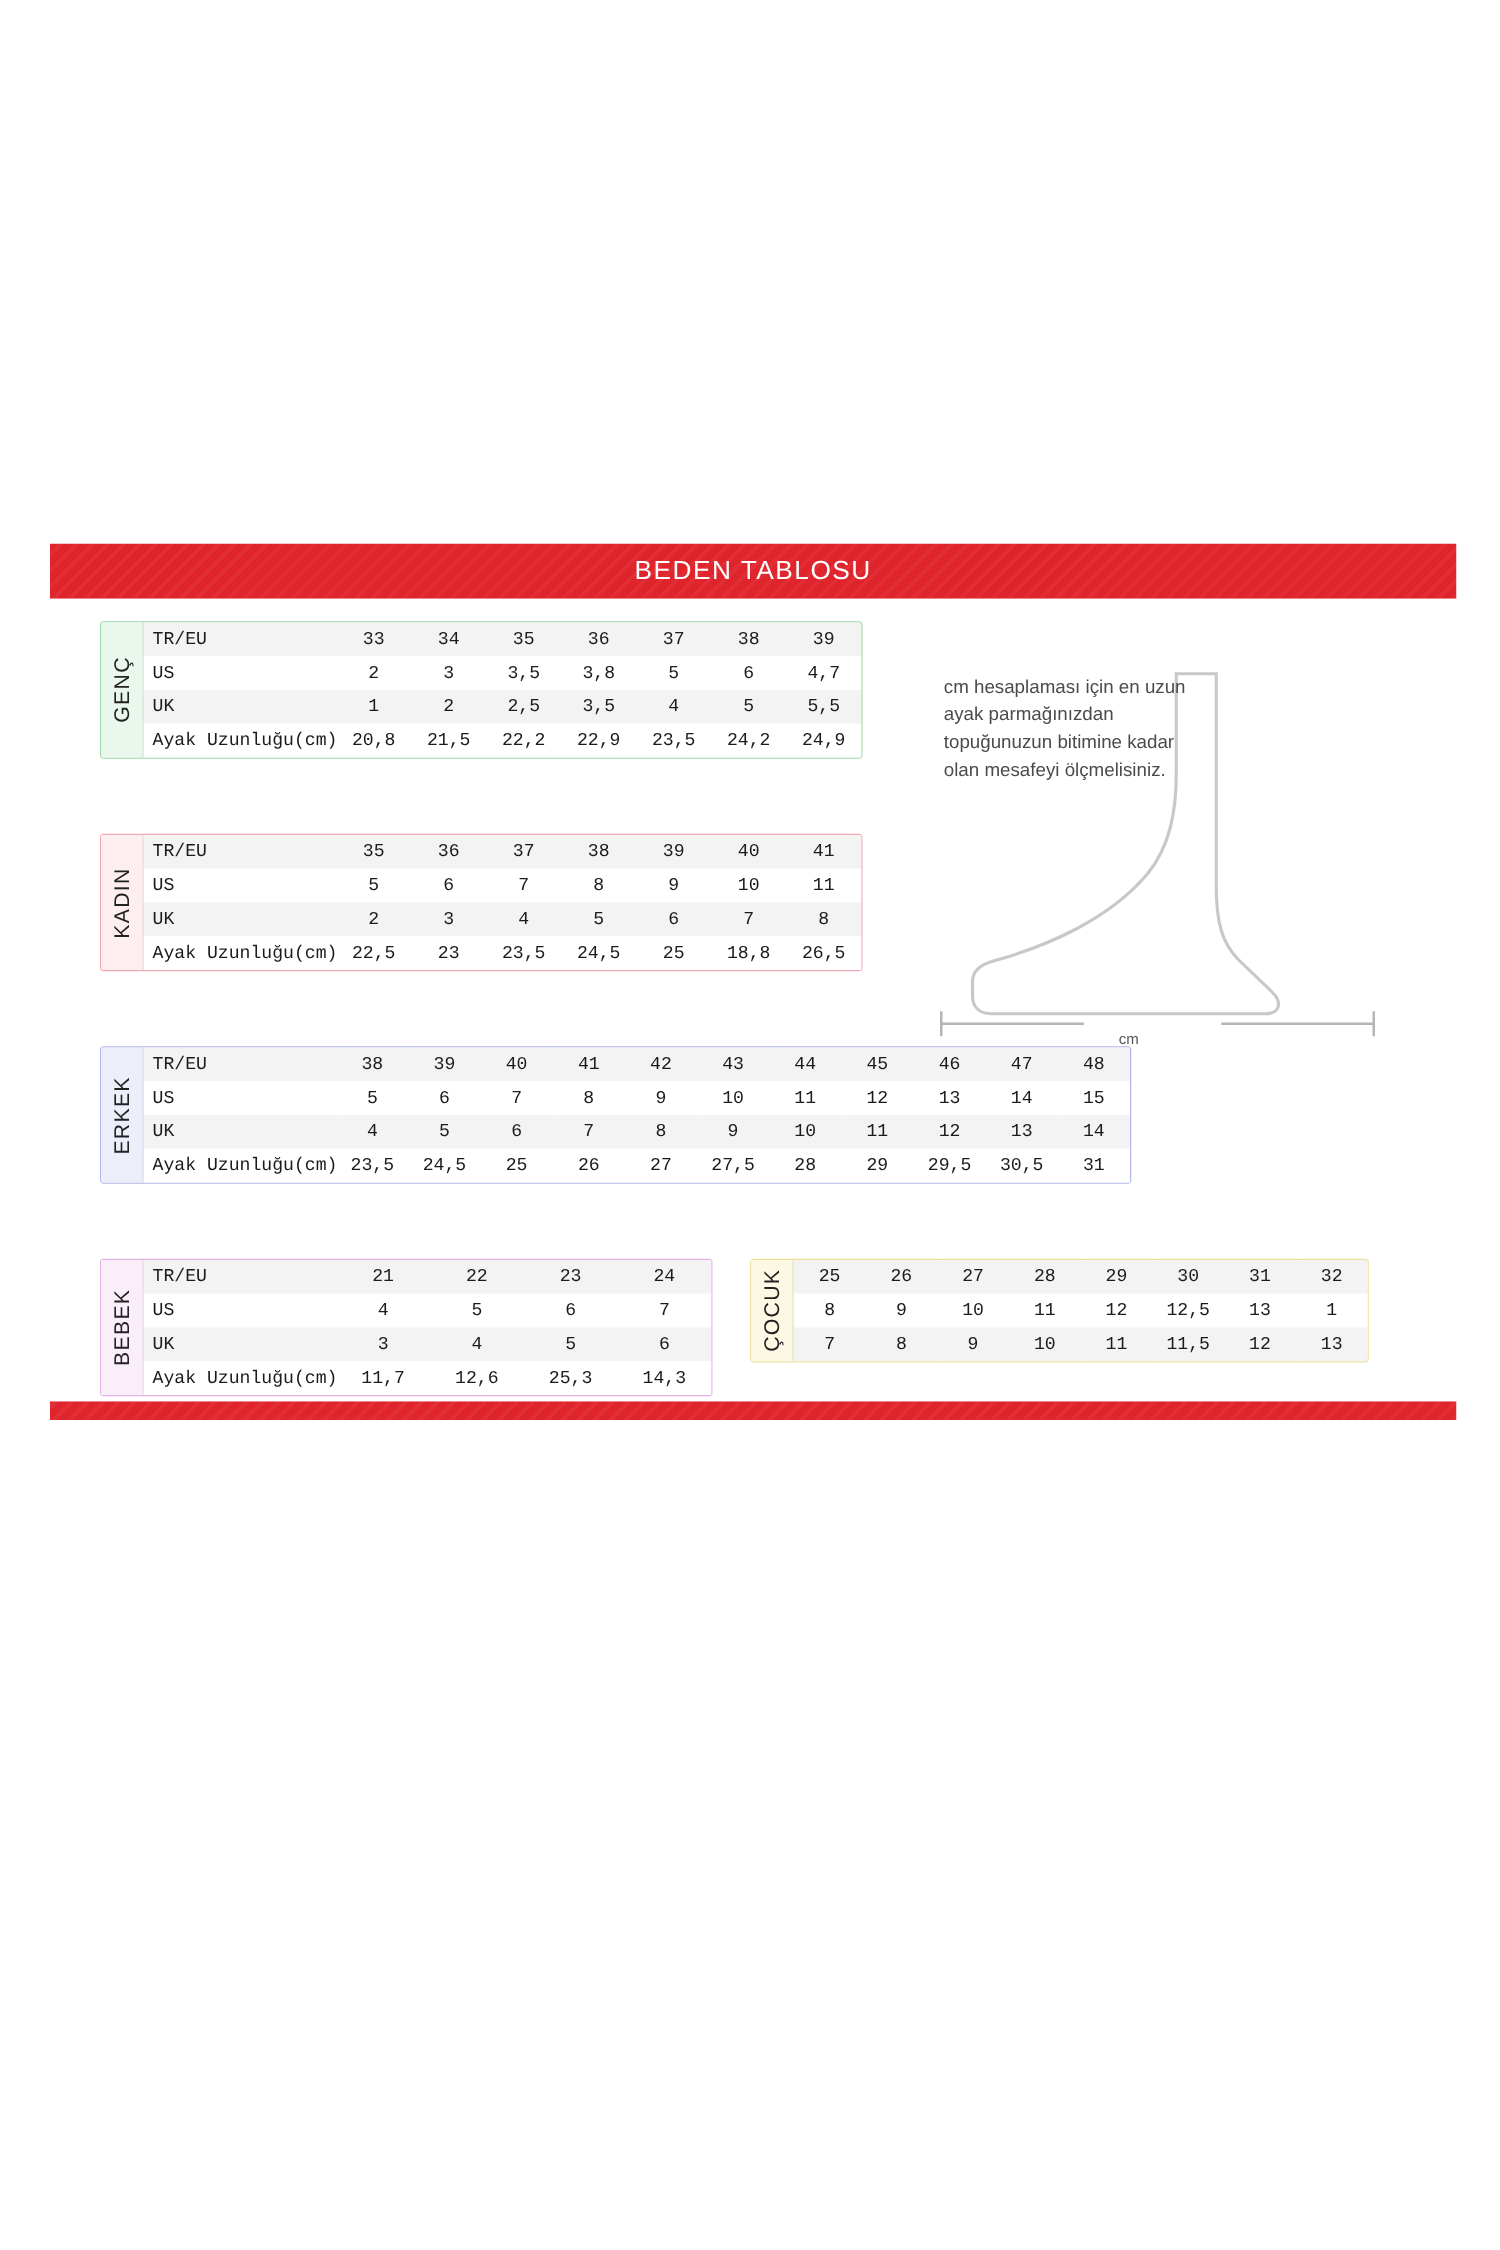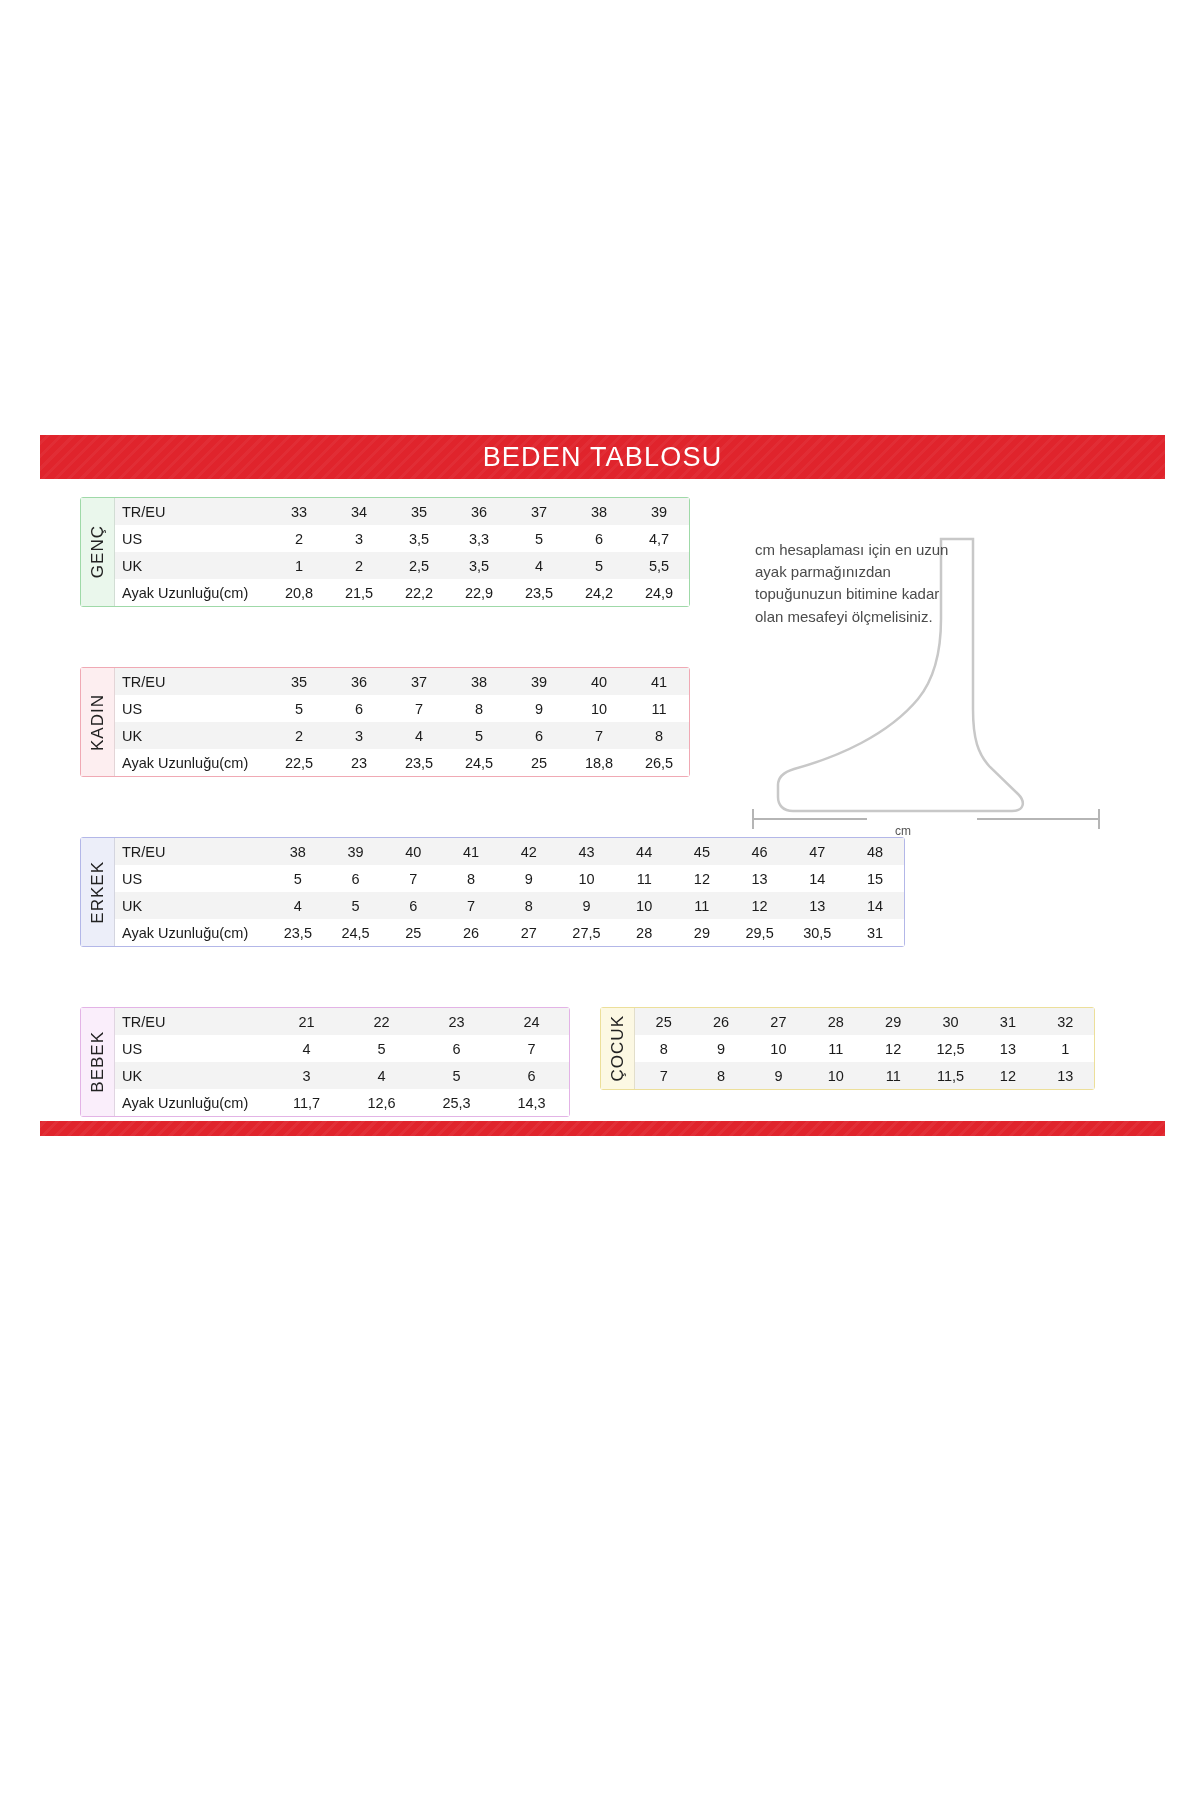--- a/index.html
+++ b/index.html
@@ -32,21 +32,21 @@
        rgba(255,255,255,0.045) 0px,
        rgba(255,255,255,0.045) 3px,
        rgba(0,0,0,0) 3px,
        rgba(0,0,0,0) 9px);
     display: flex;
     align-items: center;
     justify-content: center;
   }
   .header-title {
     color: #ffffff;
-    font-size: 27px;
+    font-size: 21px;
     letter-spacing: 1.2px;
     font-weight: 400;
   }
 
   
   .body-area {
     background: #ffffff;
     padding: 26px 0 16px 0;
     position: relative;
     min-height: 600px;
@@ -87,20 +87,21 @@
     font-size: 17px;
     letter-spacing: 1px;
     color: #222;
     white-space: nowrap;
   }
   .block-table {
     flex: 1 1 auto;
     border-collapse: collapse;
     width: 100%;
     table-layout: fixed;
+    font-family: Liberation Mono, monospace;
   }
   .block-table tr { height: 27px; }
   .block-table tr:nth-child(odd) td { background: #f3f3f3; }
   .block-table tr:nth-child(even) td { background: #ffffff; }
   .block-table td {
     font-size: 14.5px;
     color: #1b1b1b;
     text-align: center;
     padding: 0 2px;
     border: none;
@@ -176,21 +177,21 @@
           <td>36</td>
           <td>37</td>
           <td>38</td>
           <td>39</td>
         </tr>
         <tr>
           <td class="rowhead">US</td>
           <td>2</td>
           <td>3</td>
           <td>3,5</td>
-          <td>3,3</td>
+          <td>3,8</td>
           <td>5</td>
           <td>6</td>
           <td>4,7</td>
         </tr>
         <tr>
           <td class="rowhead">UK</td>
           <td>1</td>
           <td>2</td>
           <td>2,5</td>
           <td>3,5</td>

